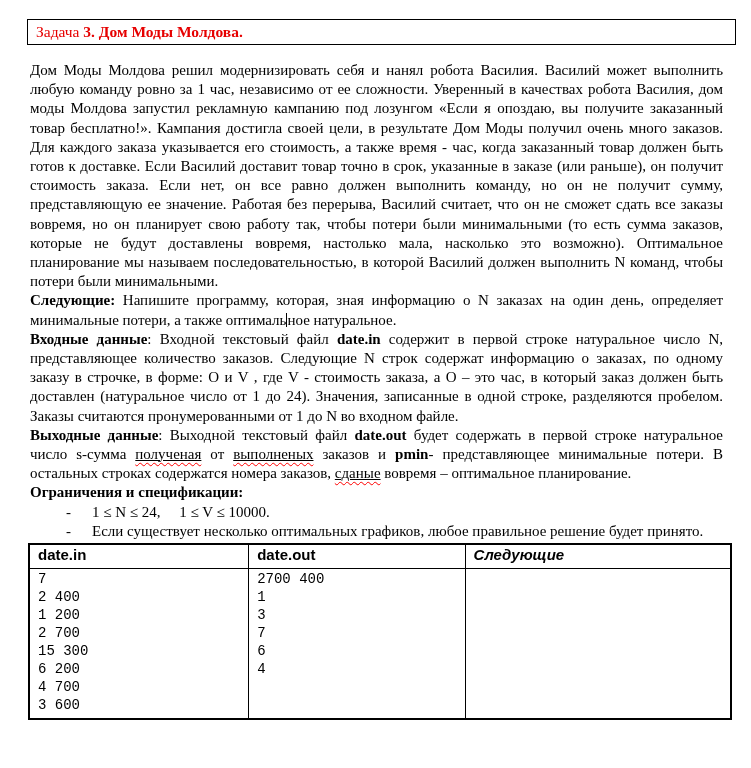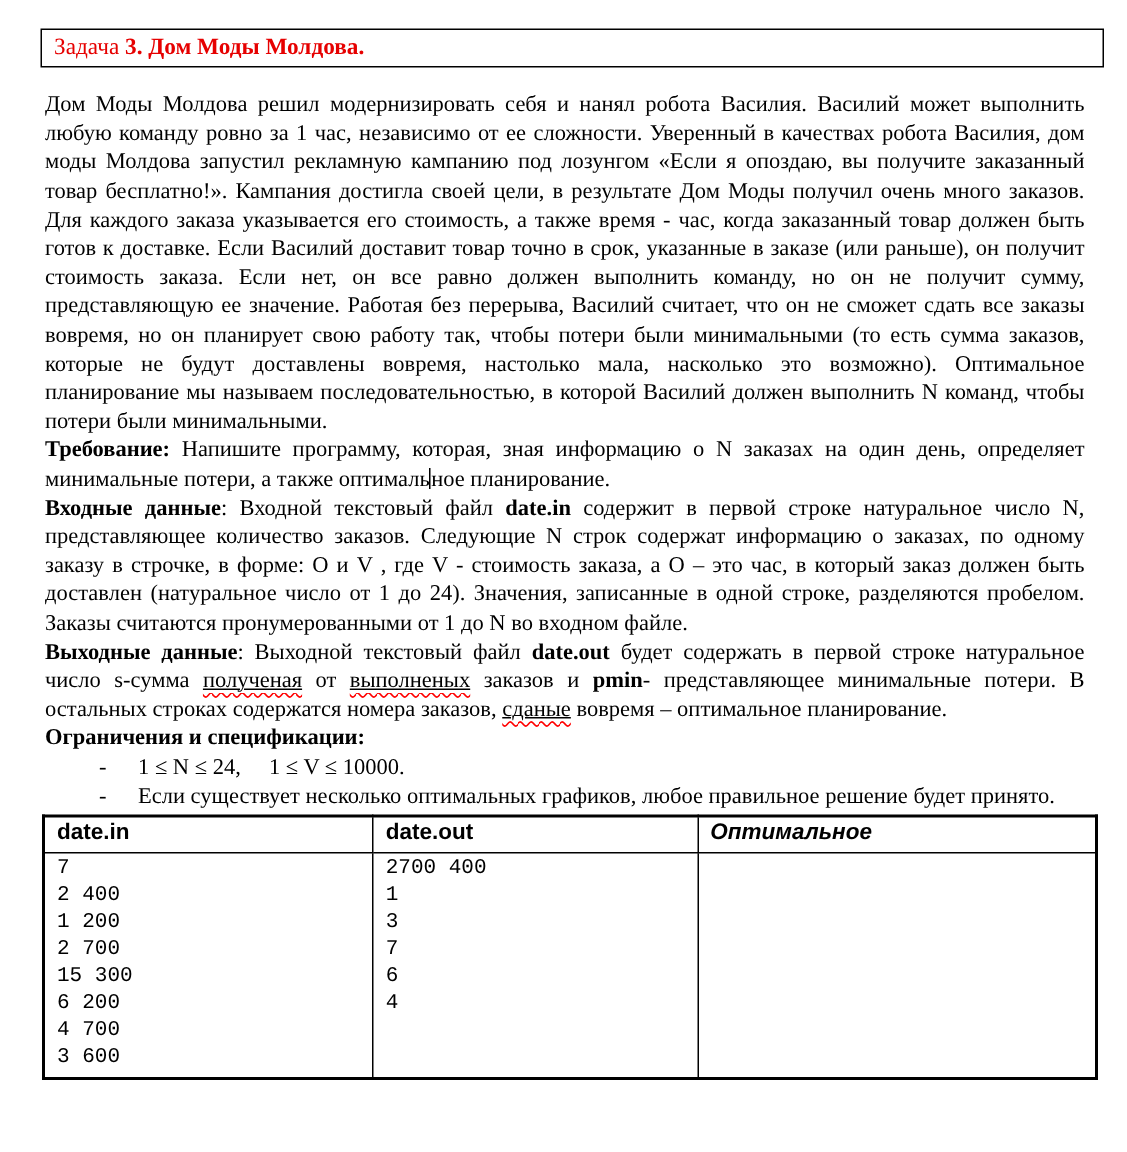--- a/index.html
+++ b/index.html
@@ -76,21 +76,21 @@
 <div class="page">
 
   <div class="title-box">
     <span class="t-prefix">Задача </span><span class="t-strong"> 3.  Дом Моды Молдова.</span>
   </div>
 
   <div class="content">
 
     <p><span>Дом Моды Молдова решил модернизировать себя и нанял робота Василия. Василий может выполнить любую команду ровно за 1 час, независимо от ее сложности. Уверенный в качествах робота Василия, дом моды Молдова запустил рекламную кампанию под лозунгом «Если я опоздаю, вы получите заказанный товар бесплатно!». Кампания достигла своей цели, в результате Дом Моды получил очень много заказов. Для каждого заказа указывается его стоимость, а также  время - час, когда заказанный товар должен быть готов к доставке. Если Василий доставит товар точно в срок, указанные в заказе (или раньше), он получит стоимость заказа. Если нет, он все равно должен выполнить команду, но он не получит сумму, представляющую ее значение. Работая без перерыва, Василий считает, что он не сможет сдать все заказы вовремя, но он планирует свою работу так, чтобы потери были минимальными (то есть сумма заказов, которые не будут доставлены вовремя, настолько мала, насколько это возможно). Оптимальное планирование мы называем последовательностью, в которой Василий должен выполнить N команд, чтобы потери были минимальными.</span></p>
 
-    <p><span class="lbl">Требование:</span><span> Напишите программу, которая, зная информацию о N заказах на один день, определяет минимальные потери, а также оптималь</span><span class="caret"></span><span>ное планирование.</span></p>
+    <p><span class="lbl">Следующие:</span><span> Напишите программу, которая, зная информацию о N заказах на один день, определяет минимальные потери, а также оптималь</span><span class="caret"></span><span>ное натуральное.</span></p>
 
     <p><span class="lbl">Входные данные</span><span>: Входной текстовый файл </span><span class="file">date.in</span><span> содержит в первой строке натуральное число N, представляющее количество заказов. Следующие N строк содержат информацию о заказах, по одному заказу в строчке, в форме: O и V , где V - стоимость заказа, а O – это час, в который заказ должен быть доставлен (натуральное число от 1 до 24). Значения, записанные в одной строке, разделяются пробелом. Заказы считаются пронумерованными от 1 до N во входном файле.</span></p>
 
     <p><span class="lbl">Выходные данные</span><span>:  Выходной текстовый файл </span><span class="file">date.out</span><span> будет содержать в первой строке натуральное число s-сумма </span><span class="miss"><span class="wavy">полученая</span></span><span> от </span><span class="miss"><span class="wavy">выполненых</span></span><span> заказов и </span><span class="lbl">pmin</span><span>- представляющее минимальные потери. В остальных строках содержатся номера заказов, </span><span class="miss"><span class="wavy">сданые</span></span><span> вовремя – оптимальное планирование.</span></p>
 
     <p><span class="lbl">Ограничения и спецификации:</span></p>
 
     <div class="dash-list">
       <div class="dash-item">
         <span class="marker">-</span>
@@ -108,21 +108,21 @@
   <table class="example">
     <colgroup>
         <col class="c1">
         <col class="c2">
         <col class="c3">
       </colgroup>
     <thead>
       <tr>
         <th>date.in</th>
         <th>date.out</th>
-        <th class="explic">Оптимальное</th>
+        <th class="explic">Следующие</th>
       </tr>
     </thead>
     <tbody>
       <tr>
         <td>
           <div class="tline">7</div>
           <div class="tline">2 400</div>
           <div class="tline">1 200</div>
           <div class="tline">2 700</div>
           <div class="tline">15 300</div>

